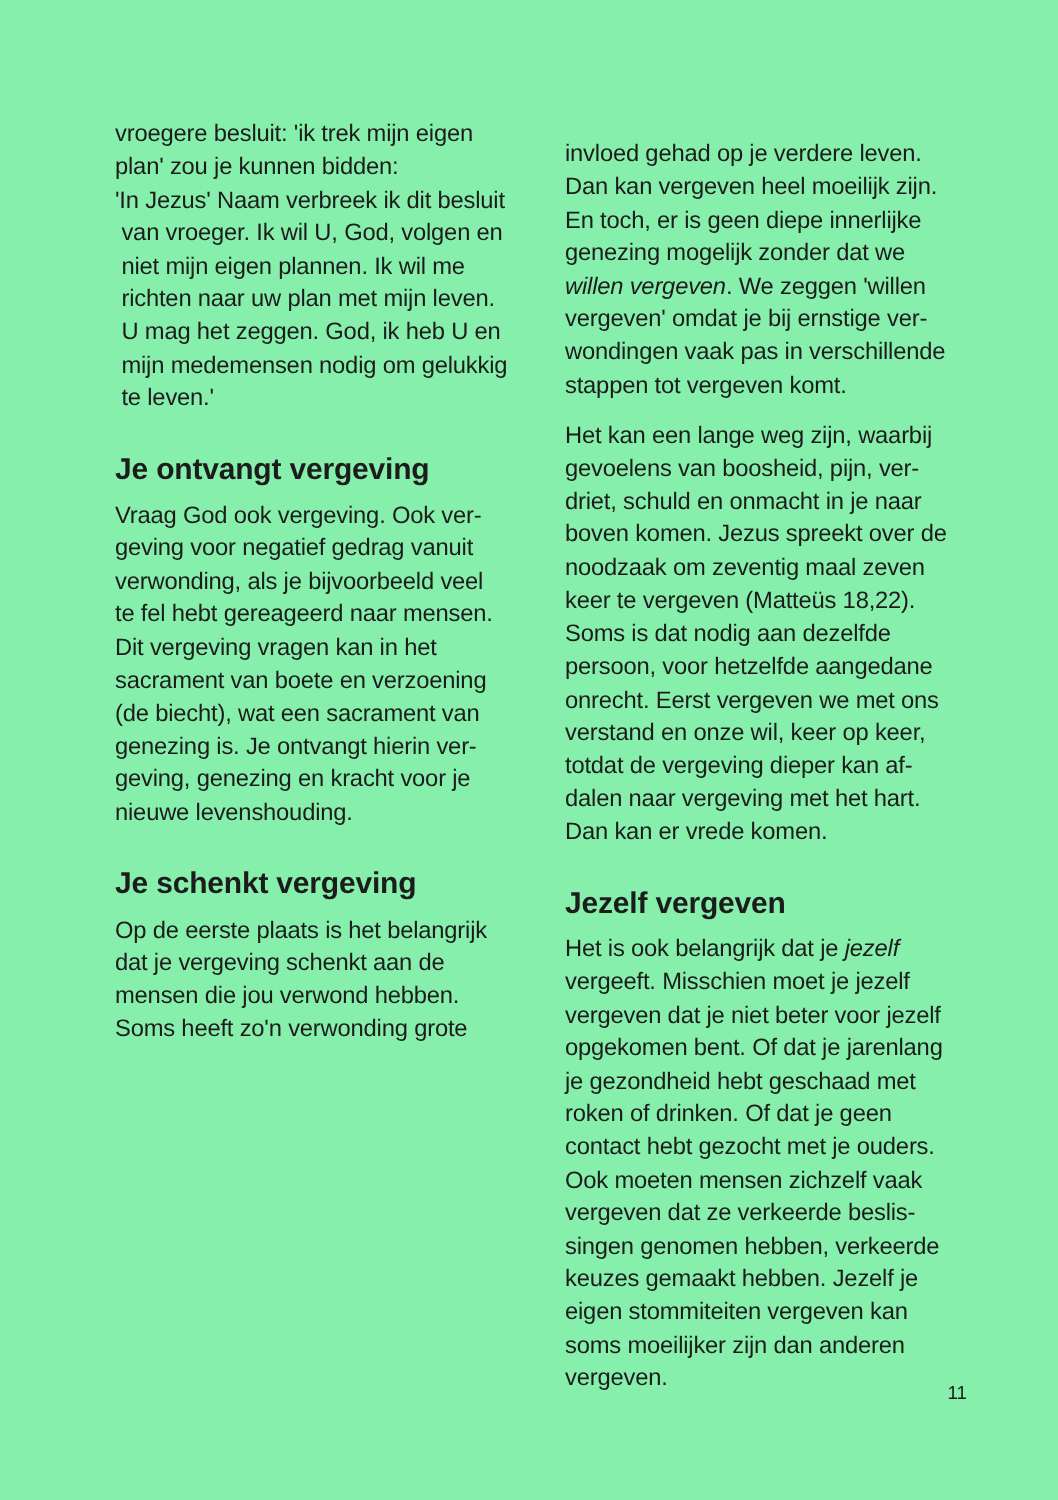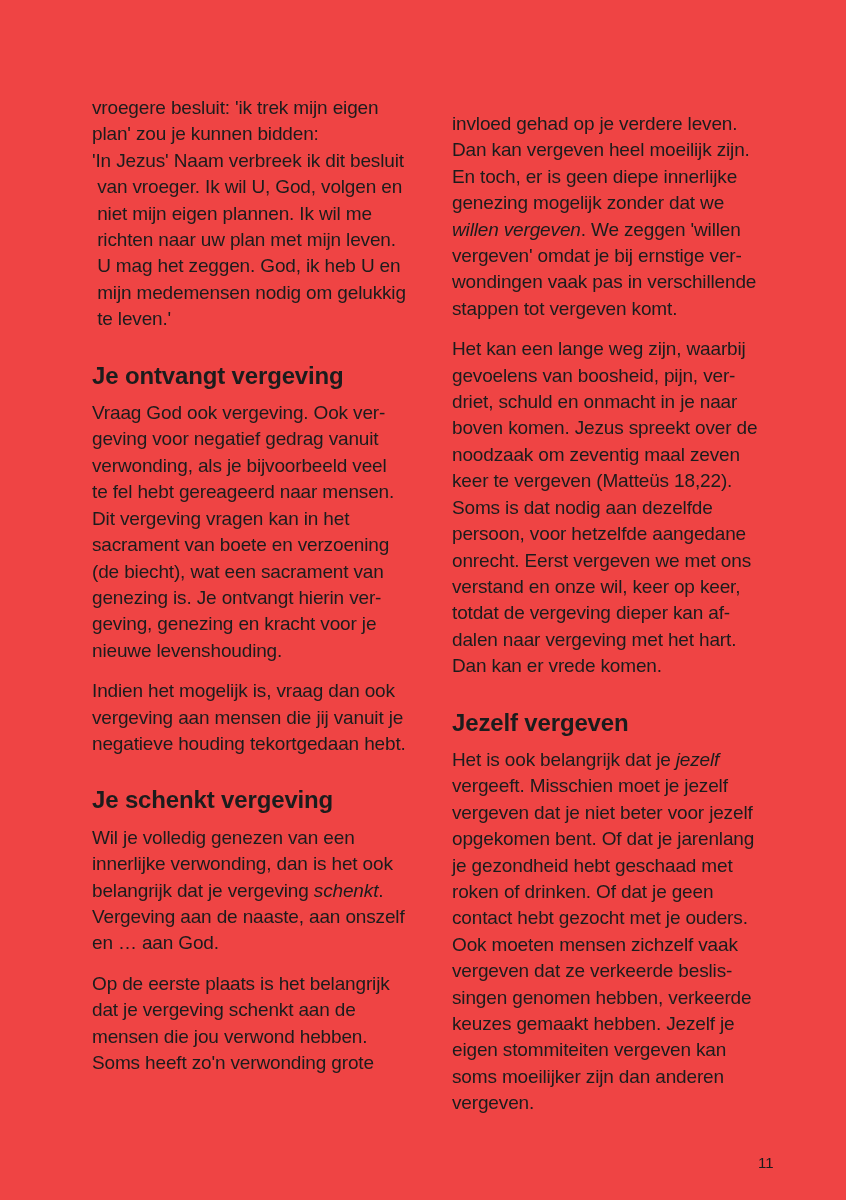--- a/index.html
+++ b/index.html
@@ -11,21 +11,21 @@
     width: 846px;
     height: 1200px;
     position: relative;
     font-family: "Liberation Sans", sans-serif;
     color: #1c1c1c;
     overflow: hidden;
   }
   .sheet {
     position: absolute;
     inset: 0;
-    background: #ef4444;
+    background: #86efac;
   }
   .col {
     position: absolute;
     top: 95px;
   }
   .col-left {
     left: 92px;
     width: 360px;
   }
   .col-right {
@@ -55,21 +55,20 @@
   em.it {
     font-style: italic;
   }
   .page-number {
     position: absolute;
     left: 758px;
     top: 1105px;
     font-size: 15px;
     line-height: 20px;
     color: #1c1c1c;
-    margin-top: 48px;
   }
 </style>
 </head>
 <body>
 
 <div class="sheet">
 
   <div class="col col-left">
     <p class="para">vroegere besluit: 'ik trek mijn eigen
 plan' zou je kunnen bidden:
@@ -84,29 +83,21 @@
     <p class="para">Vraag God ook vergeving. Ook ver-
 geving voor negatief gedrag vanuit
 verwonding, als je bijvoorbeeld veel
 te fel hebt gereageerd naar mensen.
 Dit vergeving vragen kan in het
 sacrament van boete en verzoening
 (de biecht), wat een sacrament van
 genezing is. Je ontvangt hierin ver-
 geving, genezing en kracht voor je
 nieuwe levenshouding.</p>
-    <p class="para">Indien het mogelijk is, vraag dan ook
-vergeving aan mensen die jij vanuit je
-negatieve houding tekortgedaan hebt.</p>
     <h3 class="heading">Je schenkt vergeving</h3>
-    <p class="para"><span>Wil je volledig genezen van een
-innerlijke verwonding, dan is het ook
-belangrijk dat je vergeving </span><em class="it">schenkt</em><span>.
-Vergeving aan de naaste, aan onszelf
-en … aan God.</span></p>
     <p class="para">Op de eerste plaats is het belangrijk
 dat je vergeving schenkt aan de
 mensen die jou verwond hebben.
 Soms heeft zo'n verwonding grote</p>
   </div>
 
   <div class="col col-right">
     <p class="para"><span>invloed gehad op je verdere leven.
 Dan kan vergeven heel moeilijk zijn.
 En toch, er is geen diepe innerlijke

